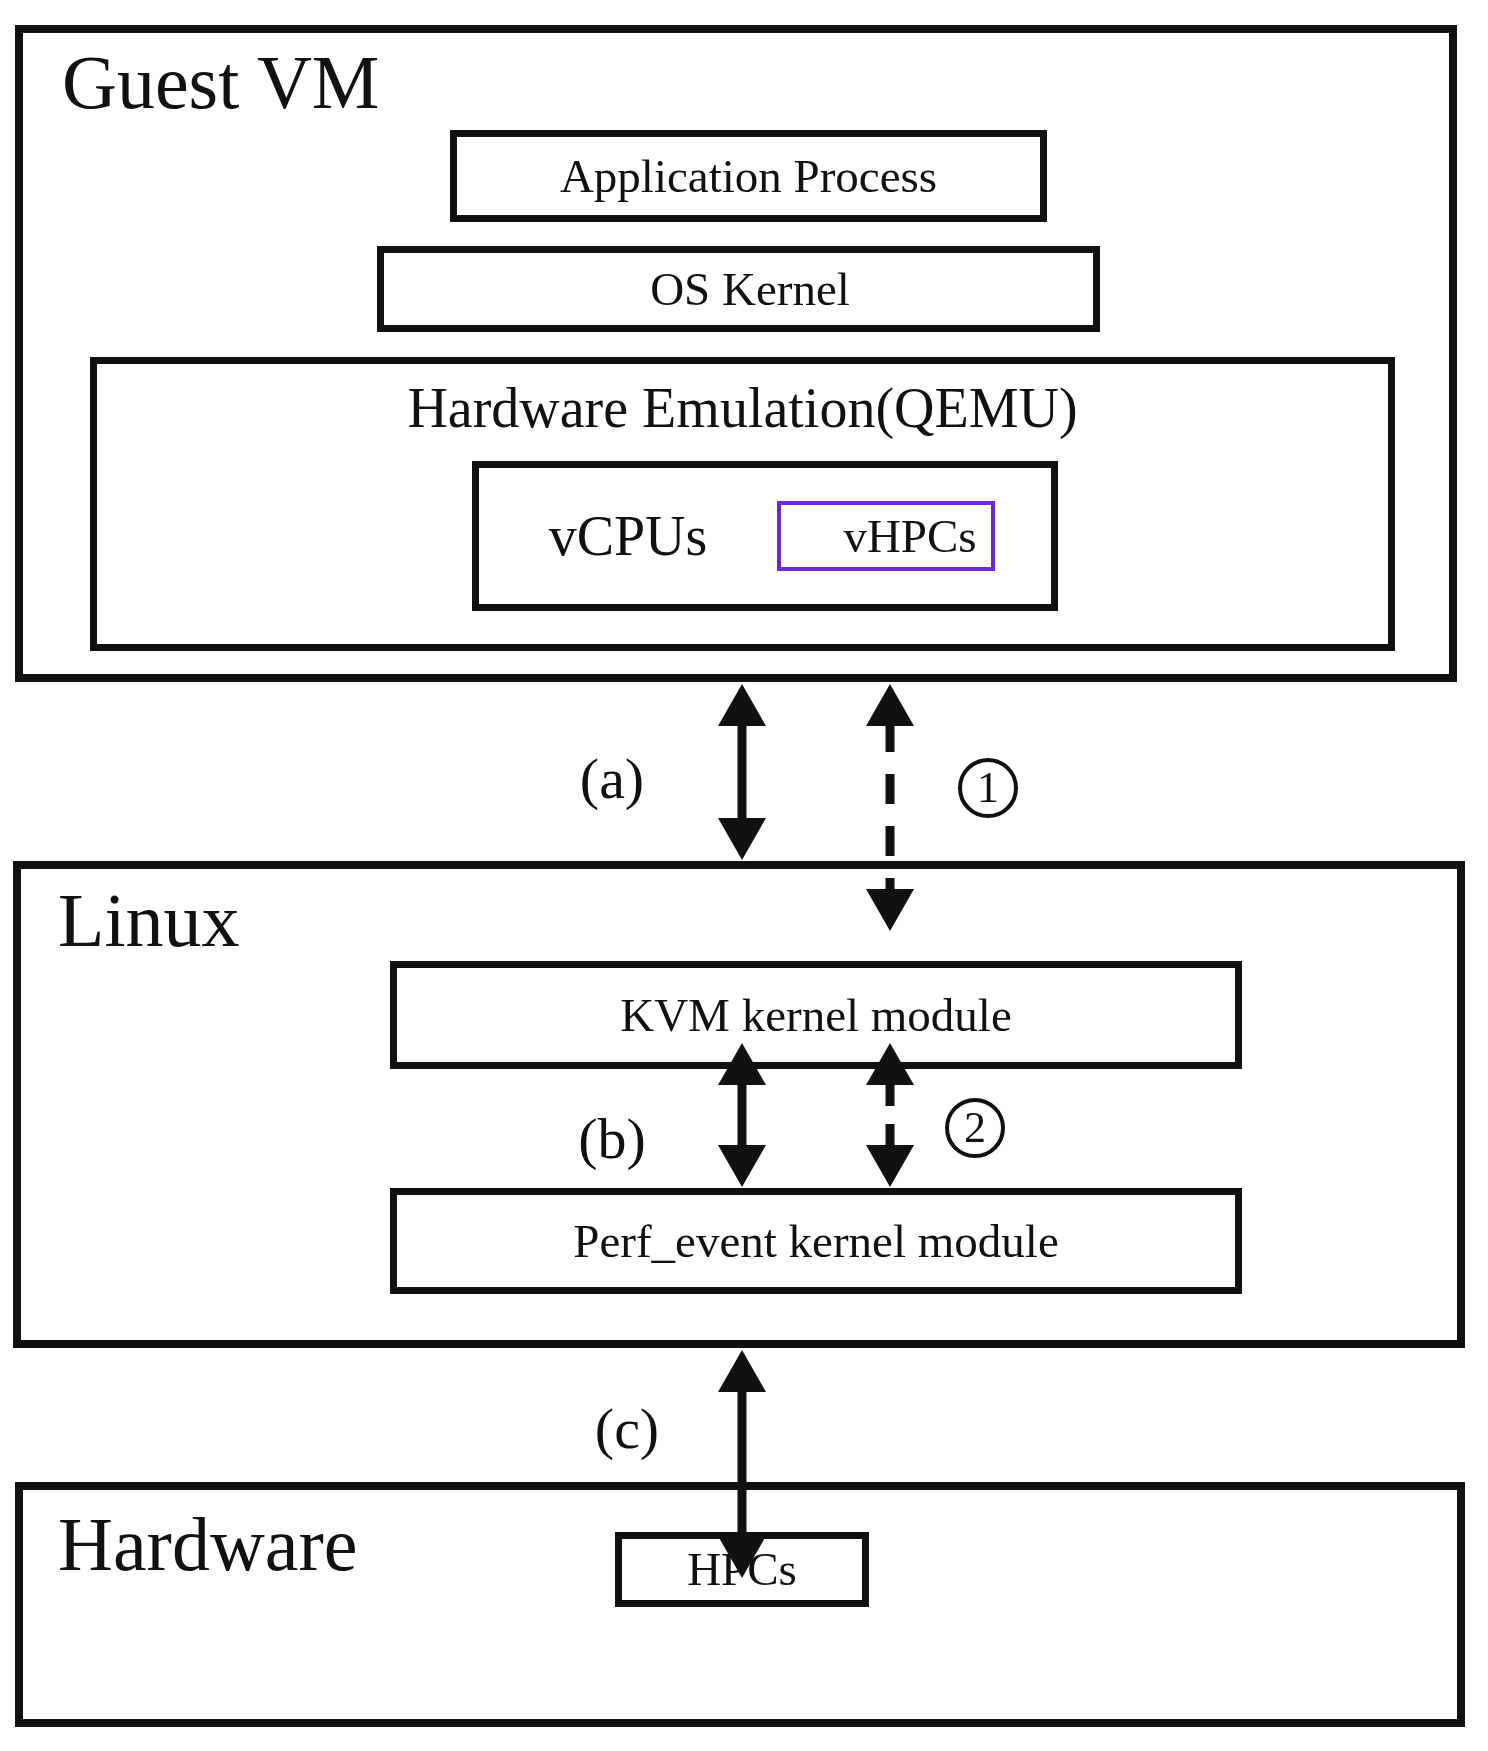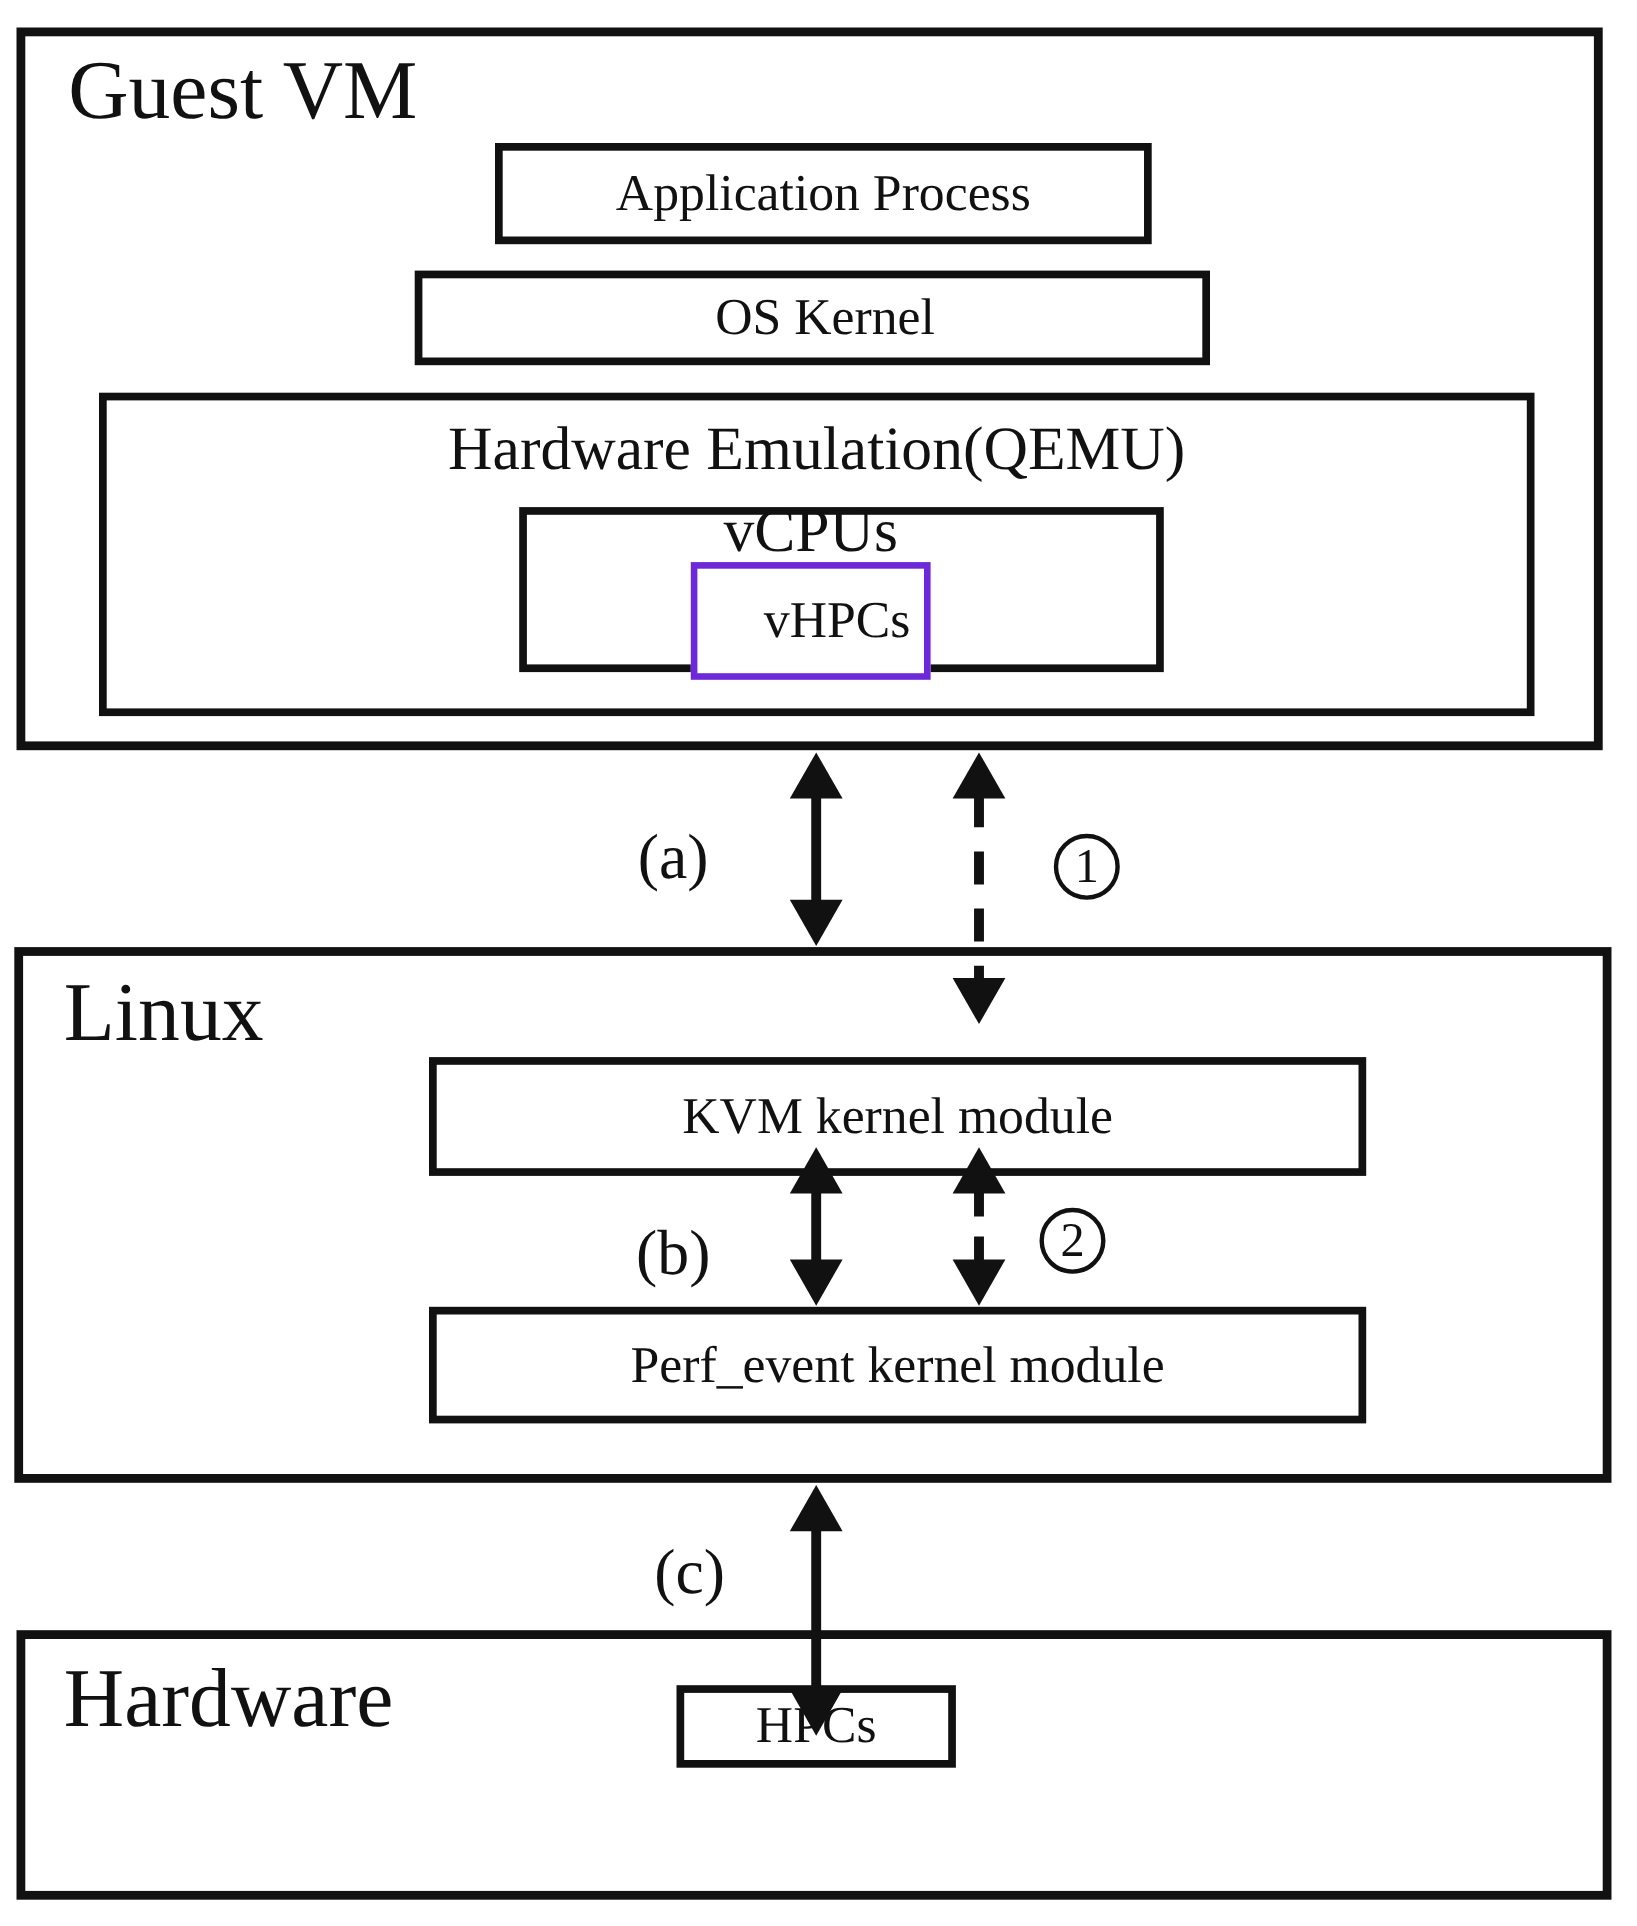--- a/index.html
+++ b/index.html
@@ -31,22 +31,22 @@
     position: absolute; left: 0; right: 0; top: 16px;
     text-align: center; font-size: 56px; line-height: 1; white-space: nowrap;
   }
   #vcpus-box {
     left: 472px; top: 461px; width: 586px; height: 150px;
     display: flex; align-items: center;
     padding-right: 56px;
   }
   #vcpus-label { flex: 1; text-align: center; font-size: 56px; line-height: 1; }
   #vhpcs-box {
-    position: relative; width: 218px; height: 107px;
-    border: 6px solid #6d28d9;
+    position: relative; width: 218px; height: 70px;
+    border: 4px solid #6d28d9;
     display: flex; align-items: center; justify-content: center;
     flex: none;
     padding-left: 48px;
   }
   #kvm-box  { left: 390px; top: 933px;  width: 852px; height: 108px; margin-top: 28px; }
   #perf-box { left: 390px; top: 1188px; width: 852px; height: 106px; }
   #hpcs-box { left: 615px; top: 1532px; width: 254px; height: 75px; }
 
   .arrow-label {
     position: absolute;
@@ -82,21 +82,21 @@
   </div>
 
   <div class="box inner" id="os-box">
     <span class="box-text">OS Kernel</span>
   </div>
 
   <div class="box" id="hwemu-box">
     <div id="hwemu-title">Hardware Emulation(QEMU)</div>
   </div>
 
-  <div class="box inner" id="vcpus-box" style="border-width:7px;flex-direction:column;">
+  <div class="box inner" id="vcpus-box" style="border-width:7px;">
     <span id="vcpus-label">vCPUs</span>
     <span class="box" id="vhpcs-box">
       <span class="box-text">vHPCs</span>
     </span>
   </div>
 
   <div class="box outer" style="left:13px; top:861px; width:1452px; height:487px;"></div>
   <div class="section-title" style="left:58px; top:882px;">Linux</div>
 
   <div class="box inner" id="kvm-box">

